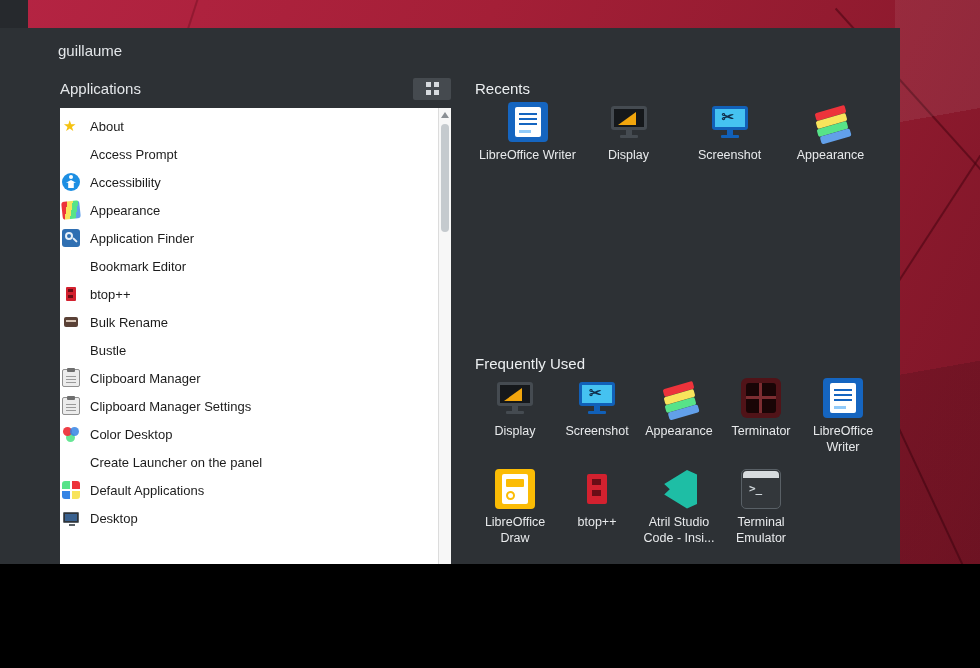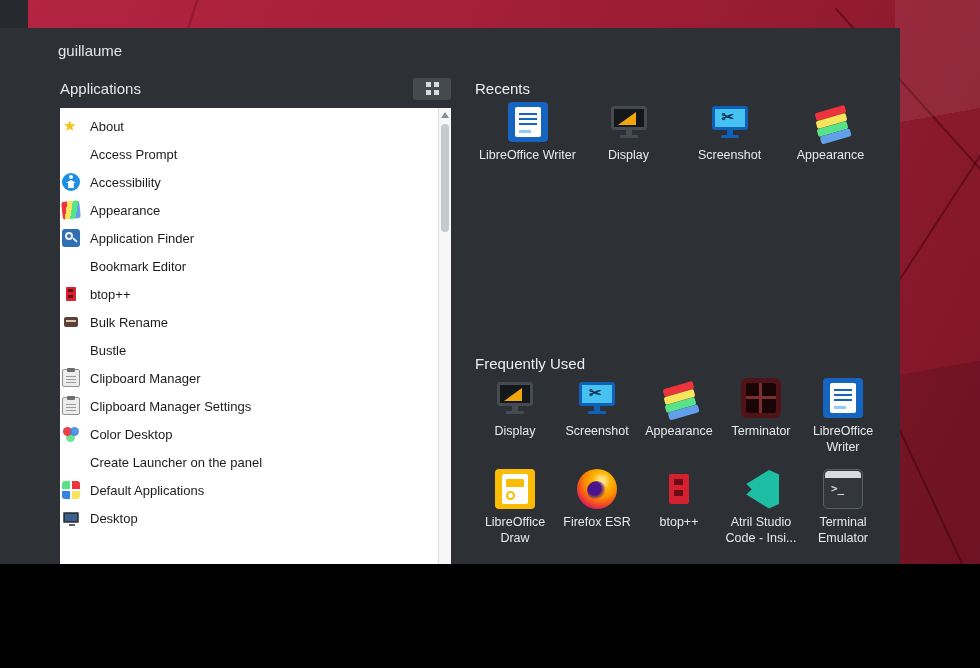--- a/index.html
+++ b/index.html
@@ -360,28 +360,20 @@
         <div class="cell">
           <div class="cell-ico">
             <span class="ico ico-draw">
               <b></b>
             </span>
           </div>
           <div class="cell-label">LibreOffice Draw</div>
         </div>
         <div class="cell">
           <div class="cell-ico">
-            <span class="ico ico-firefox">
-              <b></b>
-            </span>
-          </div>
-          <div class="cell-label">Firefox ESR</div>
-        </div>
-        <div class="cell">
-          <div class="cell-ico">
             <span class="ico ico-btop">
               <b></b>
             </span>
           </div>
           <div class="cell-label">btop++</div>
         </div>
         <div class="cell">
           <div class="cell-ico">
             <span class="ico ico-vscode">
               <b></b>

